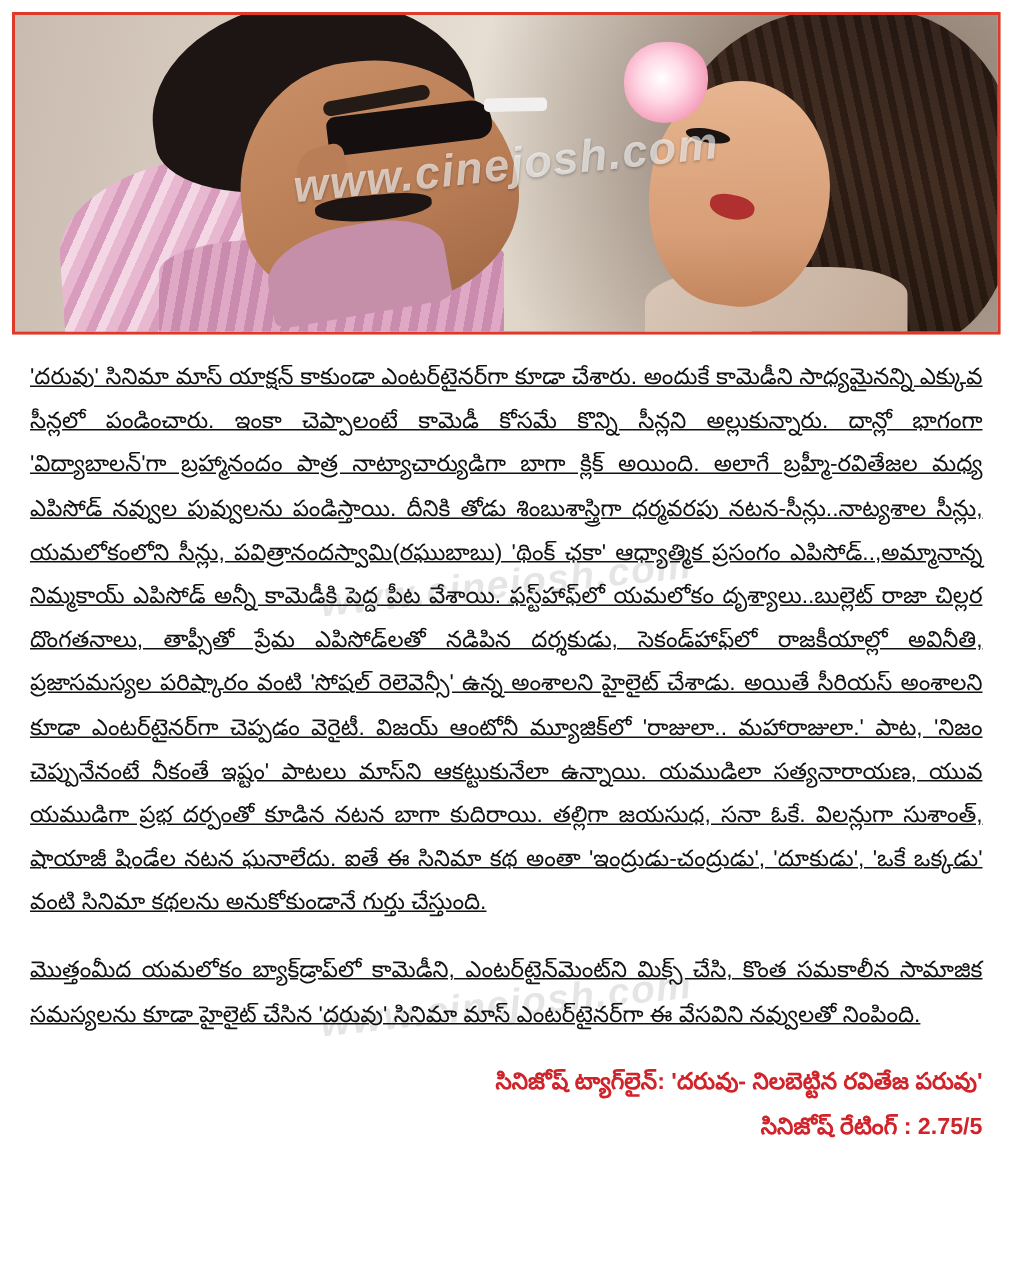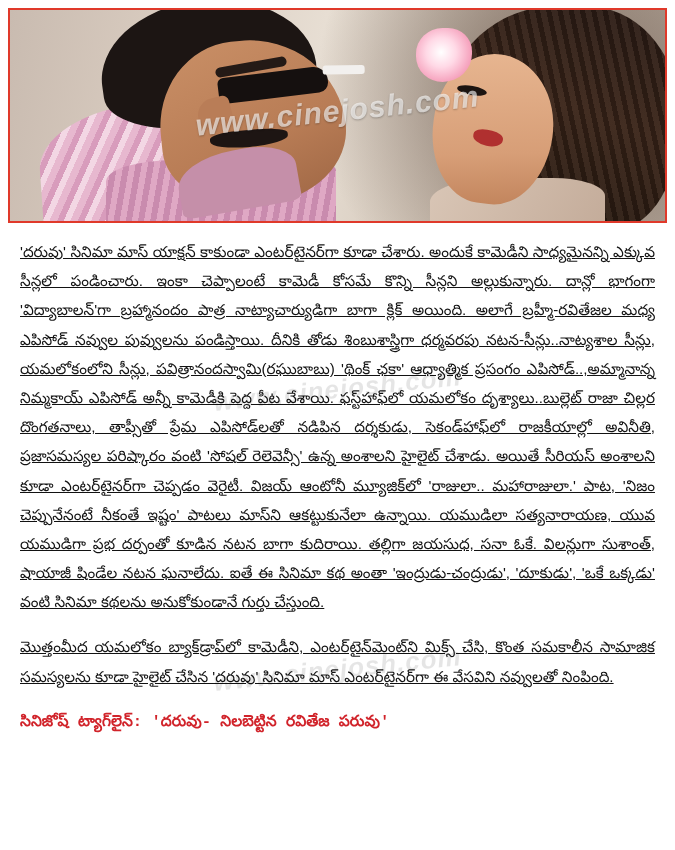--- a/index.html
+++ b/index.html
@@ -207,26 +207,25 @@
     pointer-events: none;
     white-space: nowrap;
     letter-spacing: 1px;
   }
   .wm-1 { top: 128px; }
   .wm-2 { top: 408px; }
 
   
   .footer {
     margin: 6px 20px 0 20px;
-    text-align: left;
+    text-align: right;
     color: #d1232a;
     font-weight: bold;
     font-size: 15.5px;
     line-height: 1.95;
-    font-family: Liberation Mono, monospace;
   }
   .footer .line { display: block; }
 </style>
 </head>
 <body>
 
 <div class="page">
 
   <div class="hero">
     <div class="hero-scene">
@@ -251,15 +250,16 @@
 
   <div class="article">
     <div class="body-watermark wm-1">www.cinejosh.com</div>
     <div class="body-watermark wm-2">www.cinejosh.com</div>
     <p>'దరువు' సినిమా మాస్ యాక్షన్‌ కాకుండా ఎంటర్‌టైనర్‌గా కూడా చేశారు. అందుకే కామెడీని సాధ్యమైనన్ని ఎక్కువ సీన్లలో పండించారు. ఇంకా చెప్పాలంటే కామెడీ కోసమే కొన్ని సీన్లని అల్లుకున్నారు. దాన్లో భాగంగా 'విద్యాబాలన్‌'గా బ్రహ్మానందం పాత్ర నాట్యాచార్యుడిగా బాగా క్లిక్ అయింది. అలాగే బ్రహ్మీ-రవితేజల మధ్య ఎపిసోడ్‌ నవ్వుల పువ్వులను పండిస్తాయి. దీనికి తోడు శింబుశాస్త్రిగా ధర్మవరపు నటన-సీన్లు..నాట్యశాల సీన్లు, యమలోకంలోని సీన్లు, పవిత్రానందస్వామి(రఘుబాబు) 'థింక్ ఛకా' ఆధ్యాత్మిక ప్రసంగం ఎపిసోడ్‌..,అమ్మానాన్న నిమ్మకాయ్ ఎపిసోడ్‌ అన్నీ కామెడీకి పెద్ద పీట వేశాయి. ఫస్ట్‌హాఫ్‌లో యమలోకం దృశ్యాలు..బుల్లెట్ రాజా చిల్లర దొంగతనాలు, తాప్సీతో ప్రేమ ఎపిసోడ్‌లతో నడిపిన దర్శకుడు, సెకండ్‌హాఫ్‌లో రాజకీయాల్లో అవినీతి, ప్రజాసమస్యల పరిష్కారం వంటి 'సోషల్ రెలెవెన్సీ' ఉన్న అంశాలని హైలైట్ చేశాడు. అయితే సీరియస్ అంశాలని కూడా ఎంటర్‌టైనర్‌గా చెప్పడం వెరైటీ. విజయ్ ఆంటోనీ మ్యూజిక్‌లో 'రాజులా.. మహారాజులా.' పాట, 'నిజం చెప్పునేనంటే నీకంతే ఇష్టం' పాటలు మాస్‌ని ఆకట్టుకునేలా ఉన్నాయి. యముడిలా సత్యనారాయణ, యువ యముడిగా ప్రభ దర్పంతో కూడిన నటన బాగా కుదిరాయి. తల్లిగా జయసుధ, సనా ఓకే. విలన్లుగా సుశాంత్, షాయాజీ షిండేల నటన ఘనాలేదు. ఐతే ఈ సినిమా కథ అంతా 'ఇంద్రుడు-చంద్రుడు', 'దూకుడు', 'ఒకే ఒక్కడు' వంటి సినిమా కథలను అనుకోకుండానే గుర్తు చేస్తుంది.</p>
     <p>మొత్తంమీద యమలోకం బ్యాక్‌డ్రాప్‌లో కామెడీని, ఎంటర్‌టైన్‌మెంట్‌ని మిక్స్‌ చేసి, కొంత సమకాలీన సామాజిక సమస్యలను కూడా హైలైట్ చేసిన 'దరువు' సినిమా మాస్ ఎంటర్‌టైనర్‌గా ఈ వేసవిని నవ్వులతో నింపింది.</p>
   </div>
 
   <div class="footer">
     <span class="line">సినిజోష్ ట్యాగ్‌లైన్: 'దరువు- నిలబెట్టిన రవితేజ పరువు'</span>
+    <span class="line">సినిజోష్ రేటింగ్ : 2.75/5</span>
   </div>
 
 </div>
 
 </body></html>

